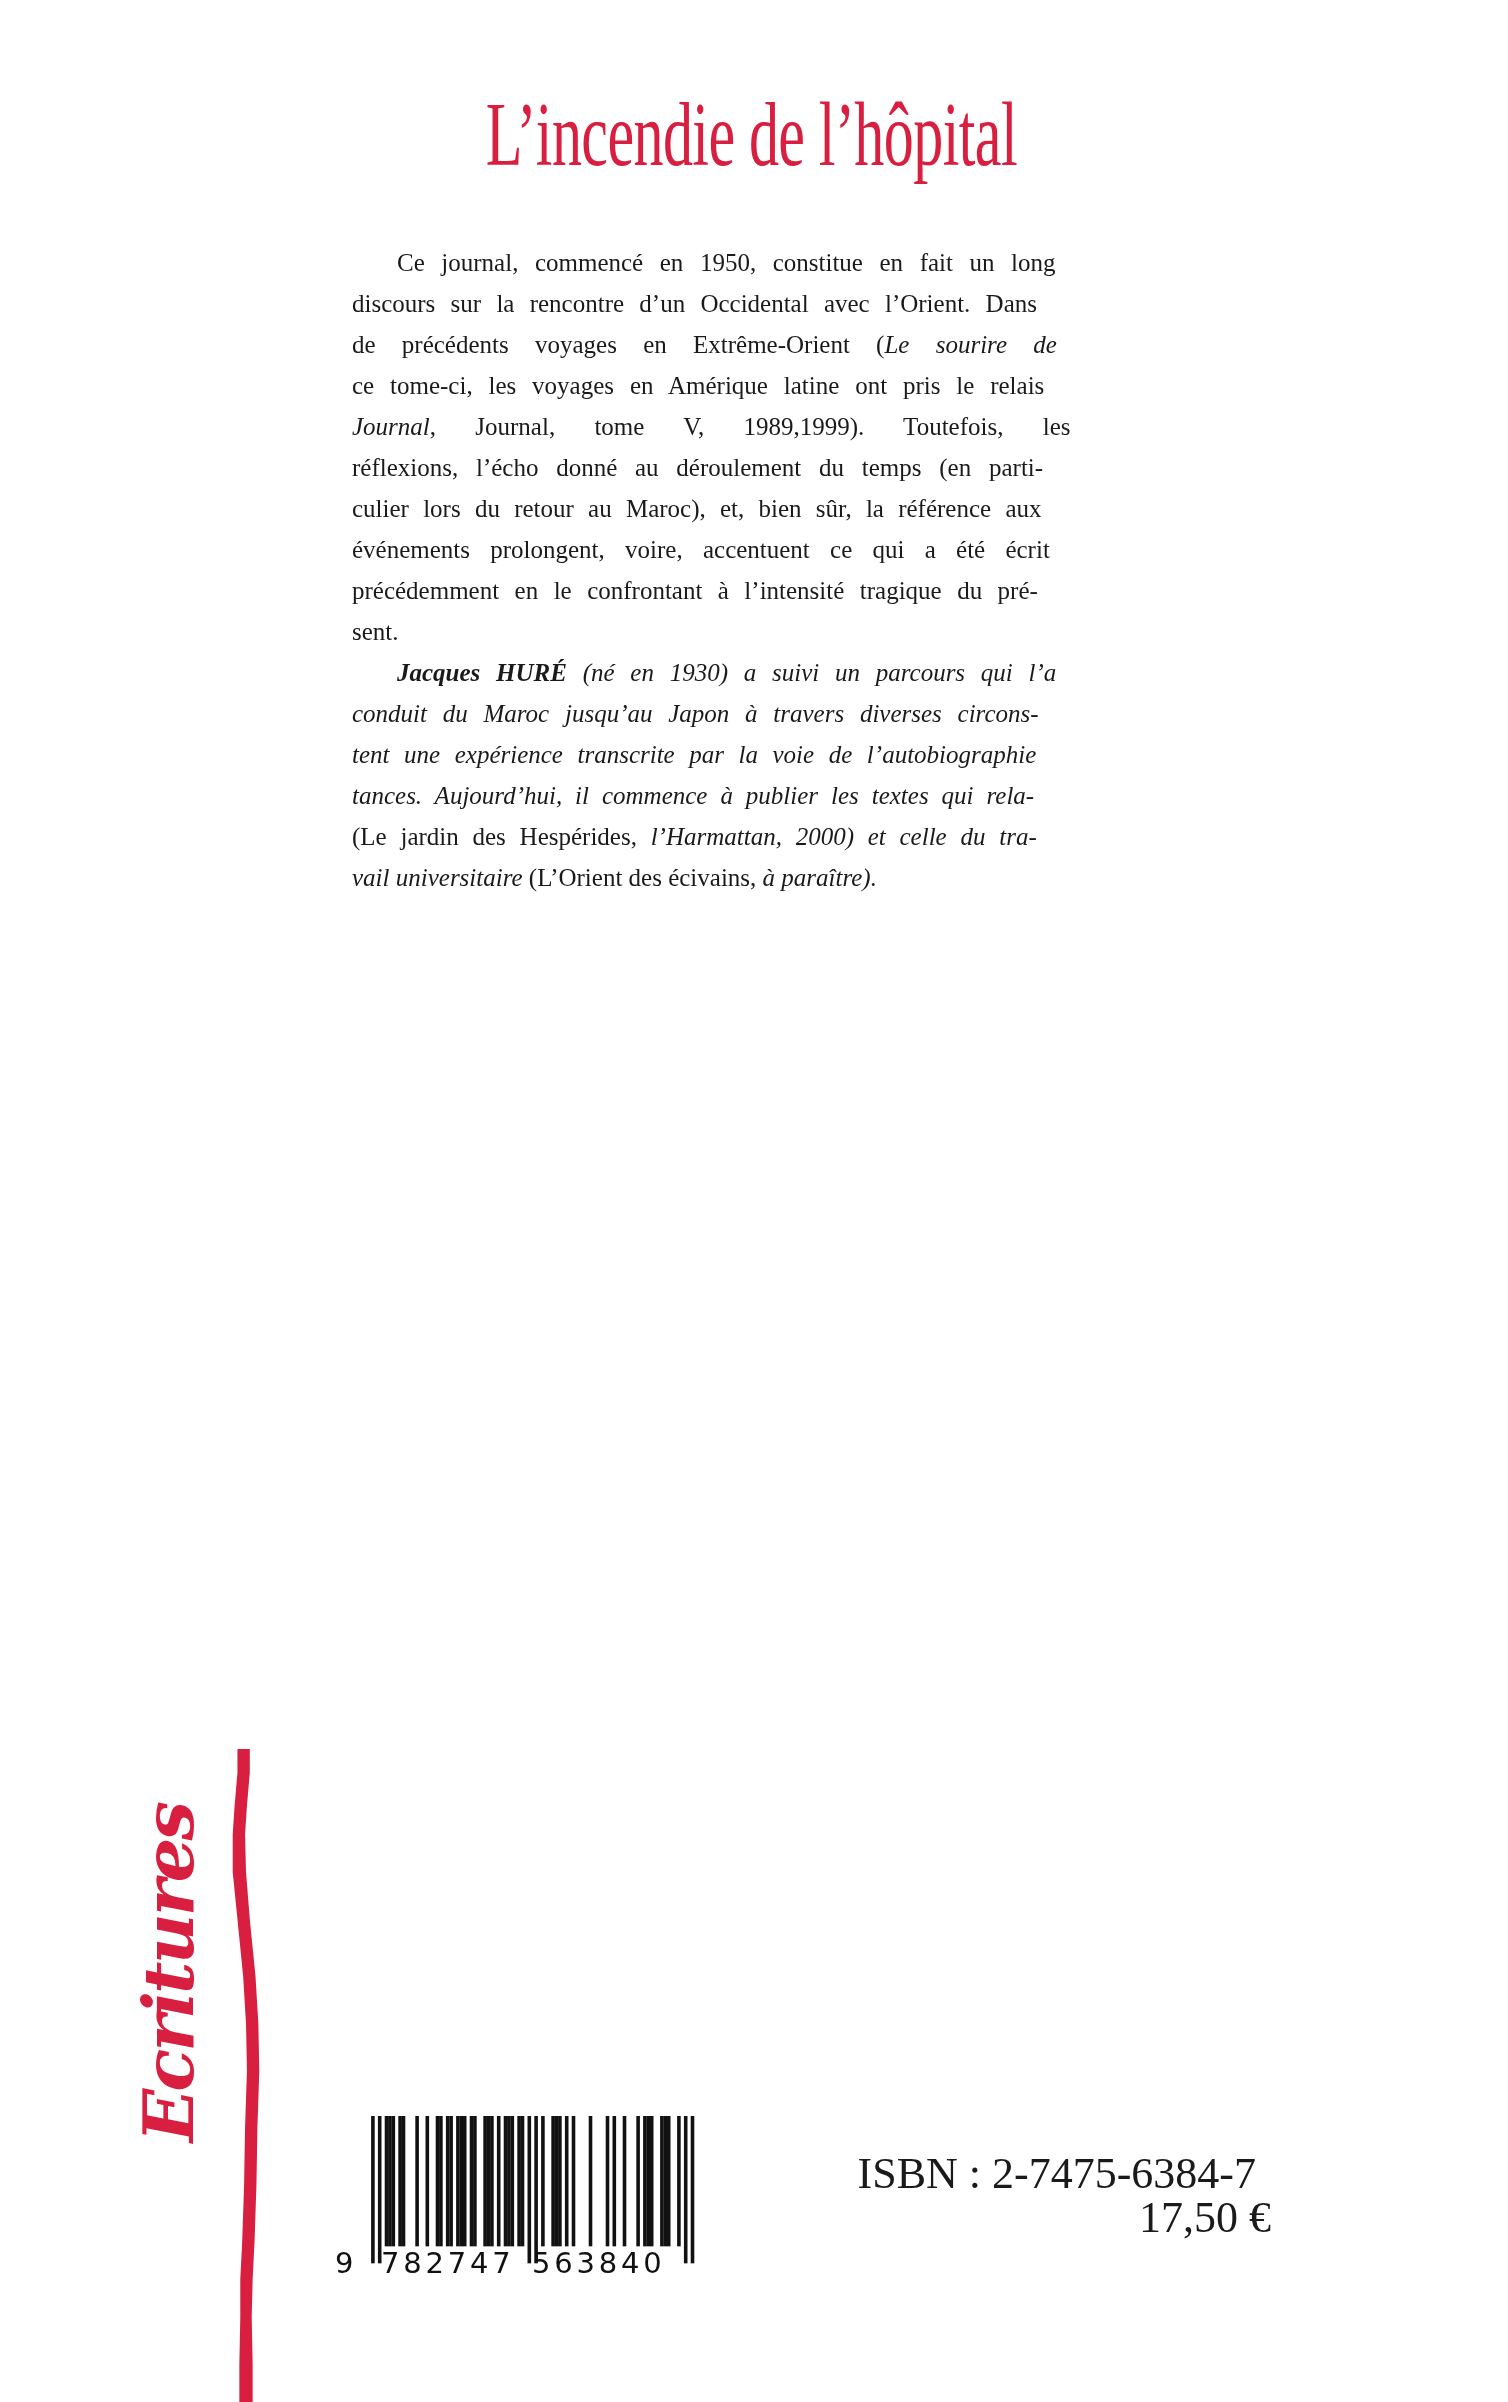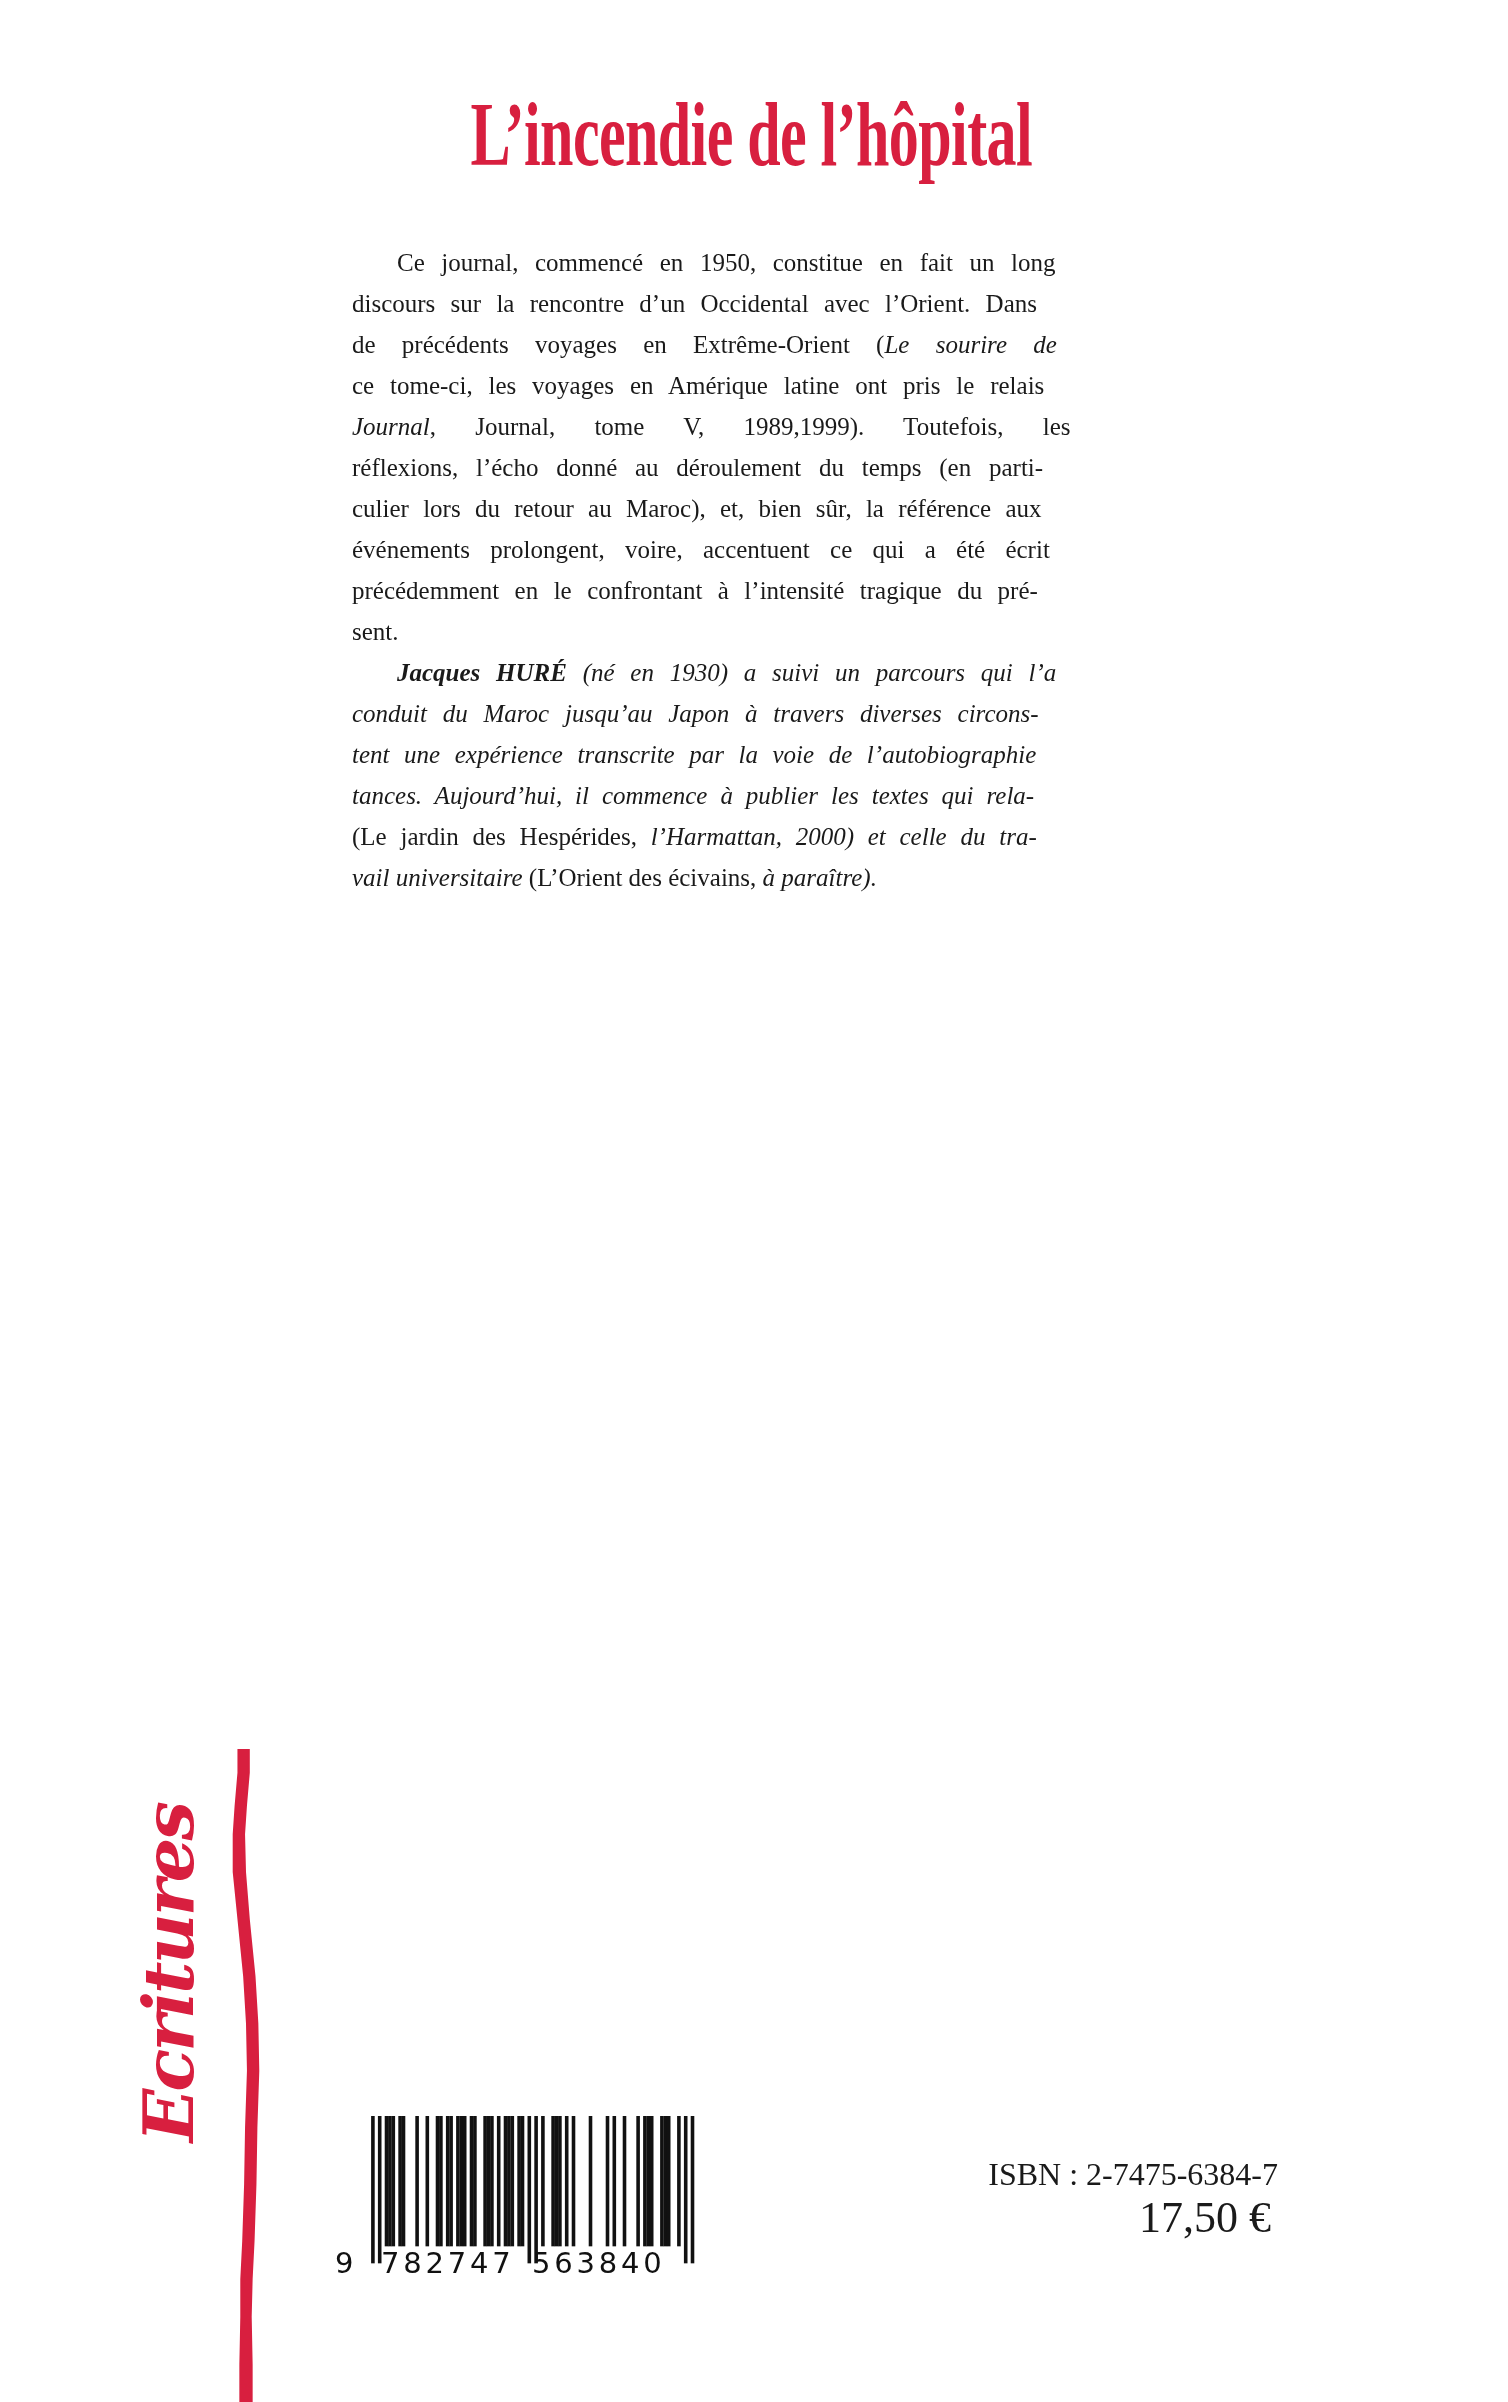--- a/index.html
+++ b/index.html
@@ -15,21 +15,21 @@
       font-family: "Liberation Serif", "DejaVu Serif", serif;
       color: #1a1a1a;
     }
     .title {
       position: absolute;
       left: 0;
       width: 1503px;
       top: 87px;
       text-align: center;
       font-family: "Liberation Serif", "DejaVu Serif", serif;
-      font-weight: bold;
+      font-weight: normal;
       font-size: 91px;
       line-height: 95px;
       letter-spacing: -0.9px;
     }
     .title span {
       display: inline-block;
       transform: scaleX(0.66);
       transform-origin: center;
     }
     .body-text {
@@ -90,23 +90,23 @@
       position: absolute;
       top: 2248px;
       font-family: "DejaVu Sans", "Liberation Sans", sans-serif;
       font-size: 29px;
       line-height: 30px;
       color: #111;
       letter-spacing: 3.8px;
     }
     .isbn {
       position: absolute;
-      right: 230px;
+      right: 252px;
       top: 2153px;
-      font-size: 32px;
+      font-size: 44px;
       line-height: 42px;
       text-align: right;
       white-space: nowrap;
     }
     .price {
       position: absolute;
       right: 237px;
       top: 2197px;
       font-size: 44px;
       line-height: 42px;

